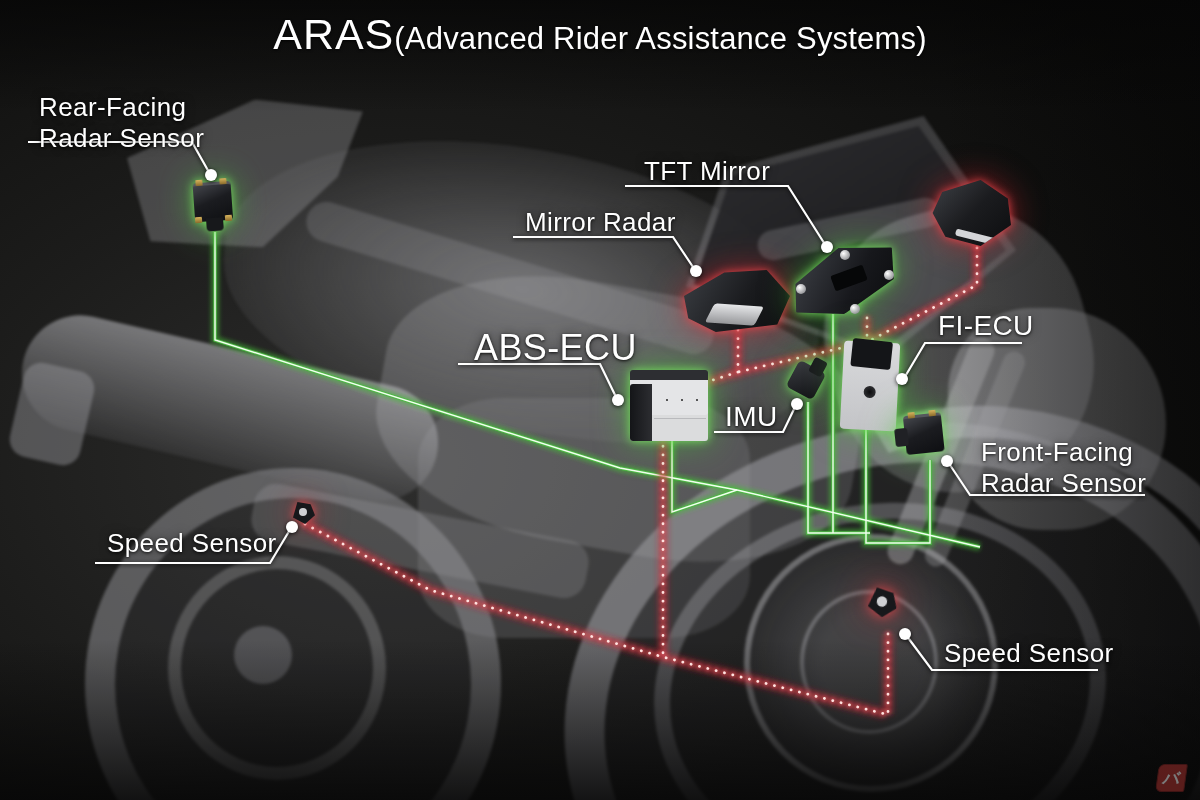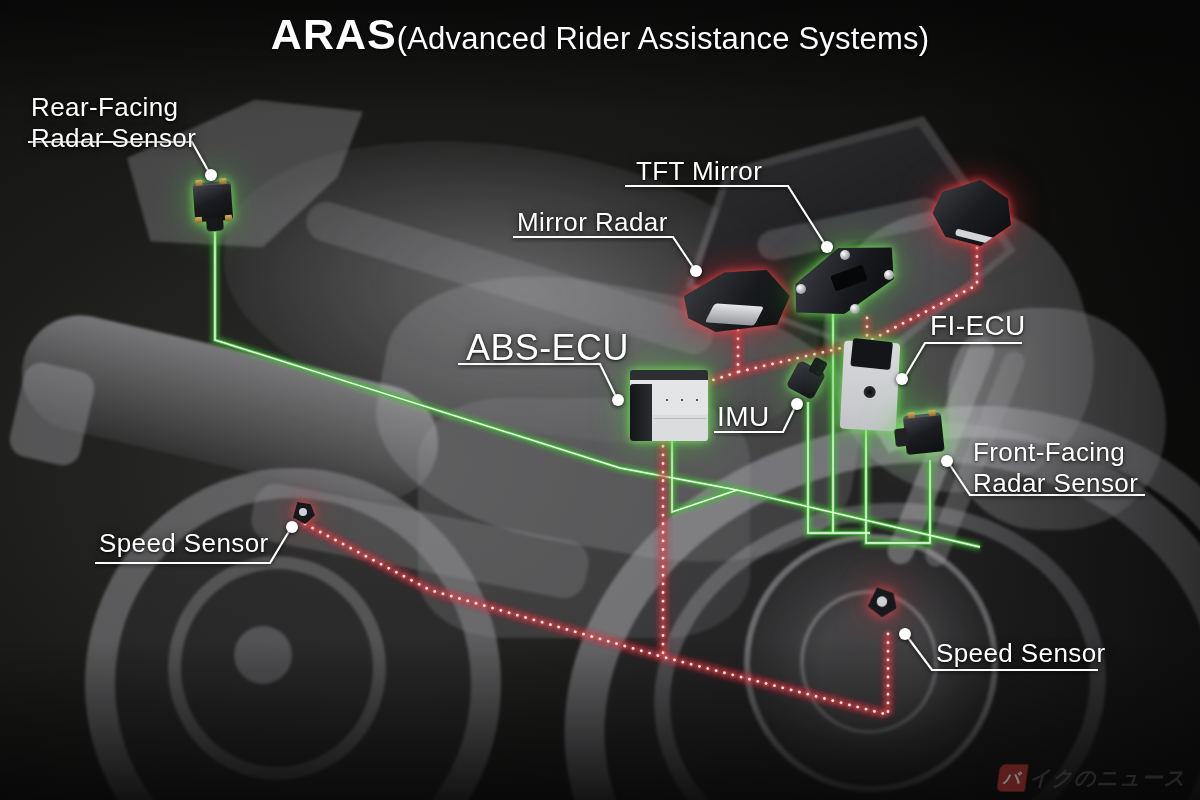--- a/index.html
+++ b/index.html
@@ -104,25 +104,25 @@
     background:linear-gradient(140deg,#3a3c41,#121316);}
   .imu-arm{left:26px;top:2px;width:14px;height:16px;border-radius:3px;transform:rotate(28deg);background:#1a1b1e;}
   .fi-body{width:56px;height:88px;border-radius:4px;background:linear-gradient(180deg,#d9dadc,#c3c4c7);transform:rotate(3deg);}
   .fi-top{left:8px;top:-2px;width:40px;height:28px;border-radius:3px;background:#141518;transform:rotate(3deg);}
   .fi-hole{left:22px;top:44px;width:12px;height:12px;border-radius:50%;background:radial-gradient(#0c0c0e,#3c3d40);}
   .sp-body{width:22px;height:22px;background:#17181b;
     clip-path:polygon(20% 0,80% 10%,100% 60%,55% 100%,0 70%);}
   .sp-tip{left:6px;top:6px;width:8px;height:8px;border-radius:50%;background:#cfd0d3;}
   
   .lbl{position:absolute;z-index:7;color:#fff;font-size:26px;line-height:31px;letter-spacing:.4px;
-    text-shadow:0 1px 3px rgba(0,0,0,.85),0 0 10px rgba(0,0,0,.5);white-space:nowrap;}
+    text-shadow:0 1px 3px rgba(0,0,0,.85),0 0 10px rgba(0,0,0,.5);white-space:nowrap;margin-left:8px;}
   .title{position:absolute;z-index:8;left:50%;top:10px;transform:translateX(-50%);
     display:flex;align-items:baseline;color:#fff;white-space:nowrap;
     text-shadow:0 1px 3px rgba(0,0,0,.9);}
-  .title .acr{font-size:43px;font-weight:700;letter-spacing:1px;}
+  .title .acr{font-size:43px;font-weight:400;letter-spacing:1px;}
   .title .exp{font-size:31px;font-weight:400;letter-spacing:.2px;}
   
   .wm{position:absolute;z-index:8;right:14px;bottom:8px;display:flex;align-items:center;opacity:.55;}
   .wm-logo{width:27px;height:26px;background:#9e2f2c;border-radius:6px 2px 2px 6px;transform:skewX(-8deg);
     display:flex;align-items:center;justify-content:center;color:#d9d9d9;font-weight:700;font-size:17px;
     border:1px solid #6e1f1e;}
   .wm-text{color:#3c3c3c;font-weight:700;font-size:21px;font-style:italic;letter-spacing:1px;margin-left:2px;}
 </style>
 </head>
 <body>
@@ -325,16 +325,15 @@
   <div class="lbl" style="left:930px;top:310px;font-size:28px;">FI-ECU</div>
   <div class="lbl" style="left:973px;top:437px;">
     <div>Front-Facing</div>
     <div>Radar Sensor</div>
   </div>
   <div class="lbl" style="left:99px;top:528px;">Speed Sensor</div>
   <div class="lbl" style="left:936px;top:638px;">Speed Sensor</div>
 
   <div class="wm">
     <div class="wm-logo">バ</div>
-    <div class="wm-text">イクのニュース</div>
   </div>
 
 </div>
 
 </body></html>

